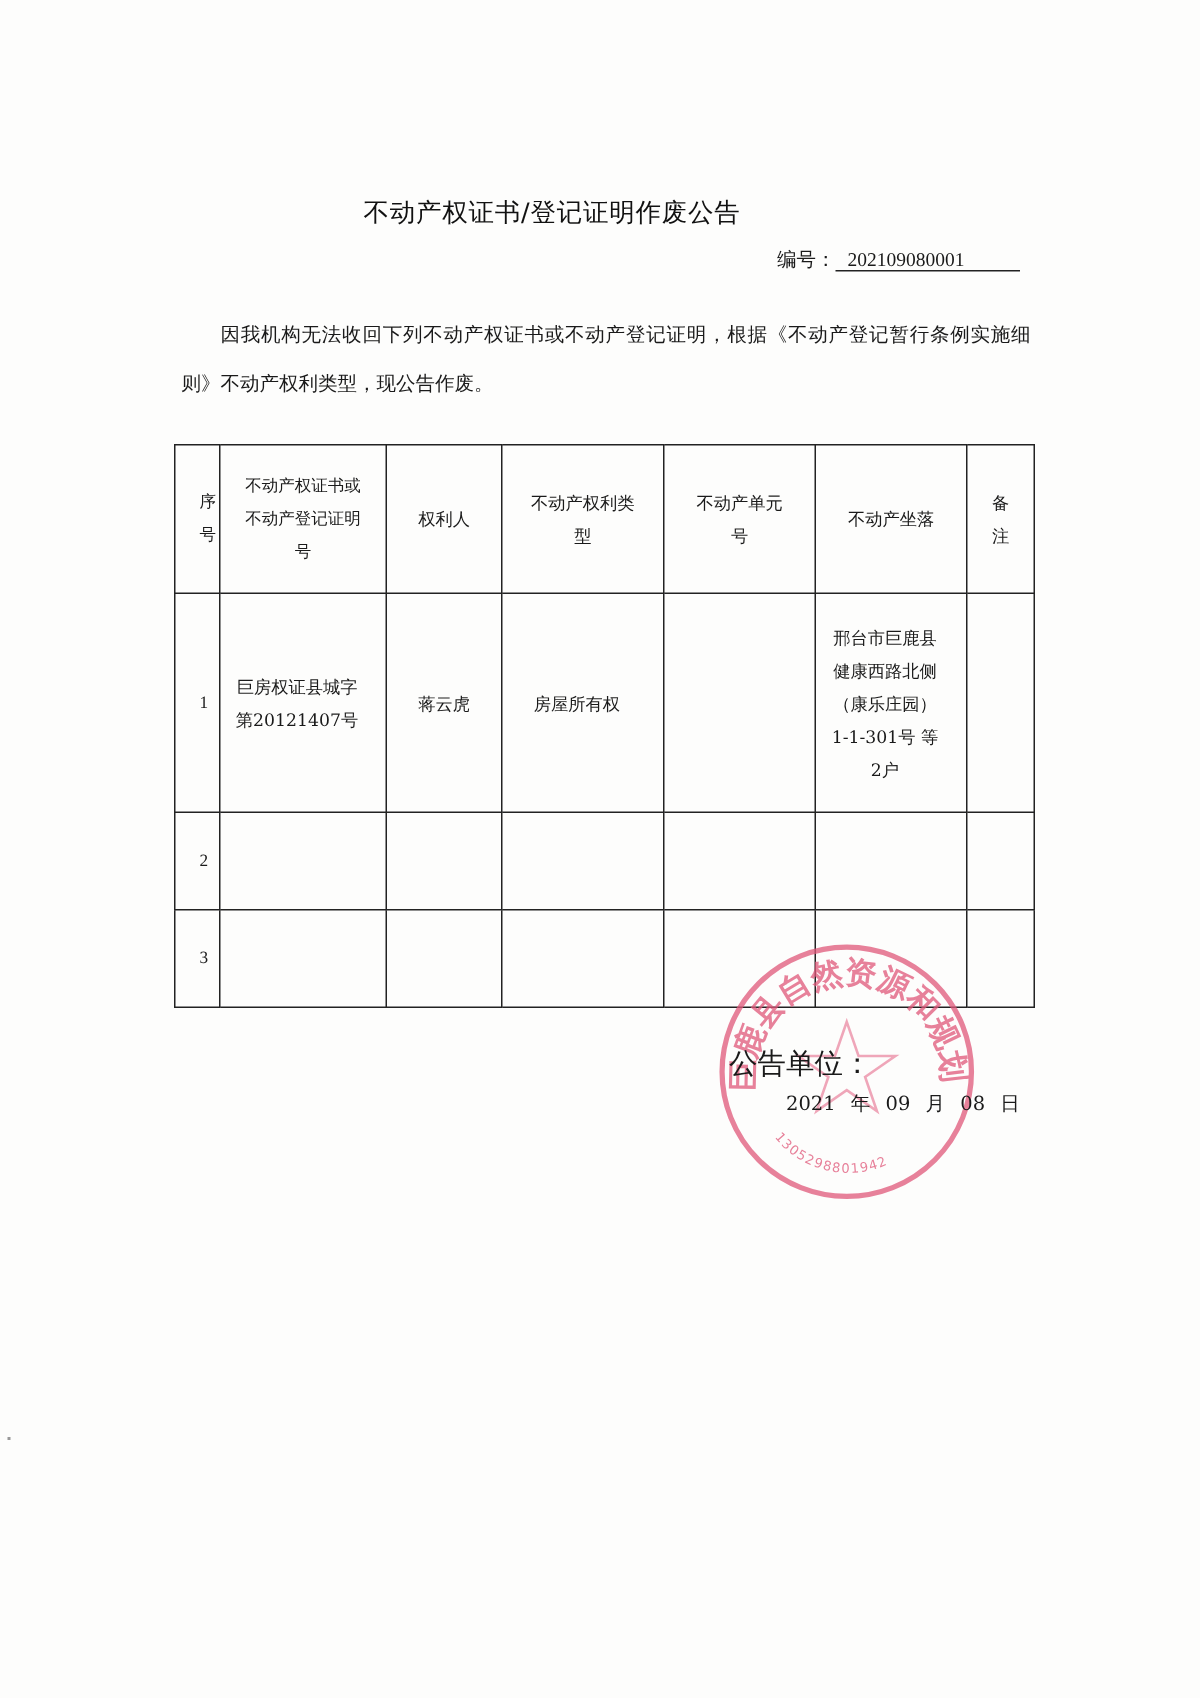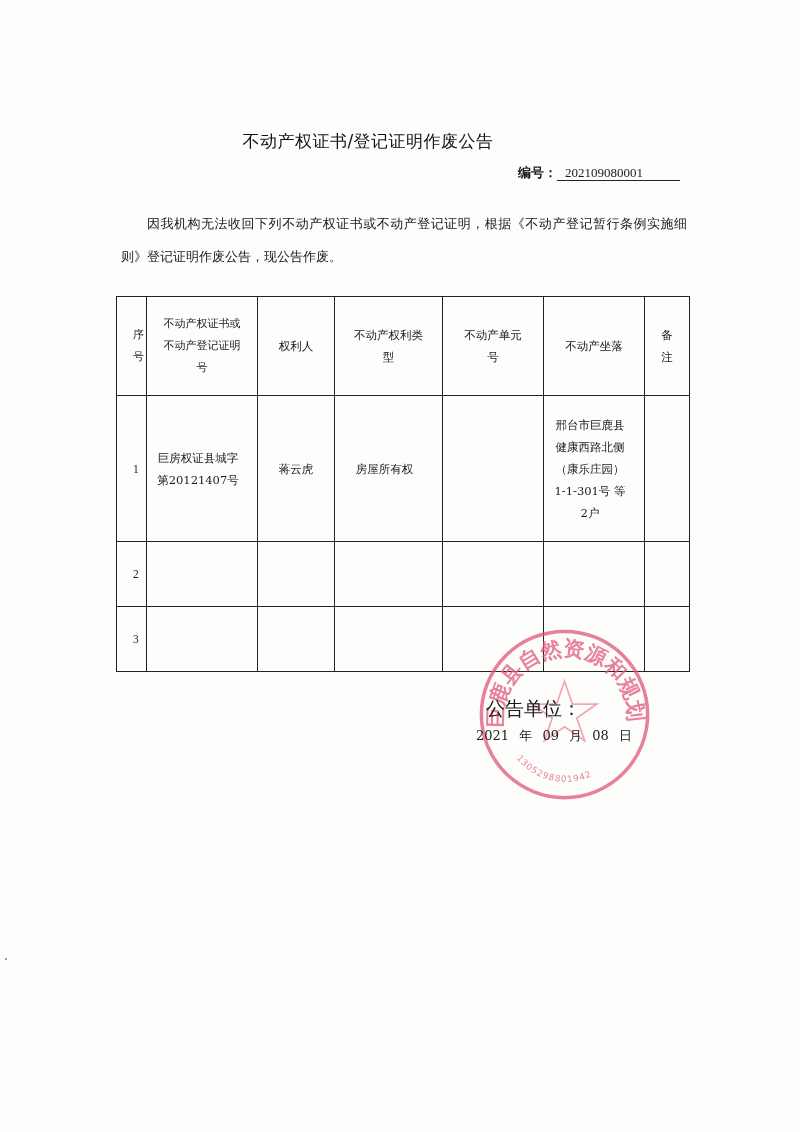--- a/index.html
+++ b/index.html
@@ -11,21 +11,21 @@
   }
   .title {
     position: absolute; top: 130px; left: 0; width: 736px; text-align: center;
     font-family: "DejaVu Sans", "Liberation Sans", sans-serif;
     font-size: 17px; letter-spacing: 0.5px; color: #111;
   }
   .docno {
     position: absolute; top: 164px; left: 518px;
     font-size: 13px; white-space: nowrap;
   }
-  .docno .lbl { font-family: "DejaVu Sans", sans-serif; font-weight: bold; font-size: 13px; }
+  .docno .lbl { font-family: "DejaVu Sans", sans-serif; font-weight: normal; font-size: 13px; }
   .docno .val {
     display: inline-block; width: 115px; border-bottom: 1px solid #222;
     padding-left: 8px; font-family: "Liberation Serif", serif; font-size: 13px; line-height: 14px;
   }
   .para {
     position: absolute; left: 121px; width: 566px;
     font-size: 13px; line-height: 33px; text-align: justify;
   }
   .para1 { top: 207px; text-indent: 26px; }
   table.grid {
@@ -50,35 +50,35 @@
   .rtype { font-size: 12.5px; text-align: right; padding-left: 8px !important; }
   .stamp {
     position: absolute; left: 477px; top: 627px; width: 175px; height: 175px;
     pointer-events: none; opacity: 0.75;
   }
   .issuer {
     position: absolute; left: 486px; top: 696px; font-size: 19px;
     font-family: "DejaVu Sans", sans-serif;
   }
   .date {
-    position: absolute; left: 476px; top: 727px; font-size: 13px; white-space: nowrap;
+    position: absolute; left: 524px; top: 727px; font-size: 13px; white-space: nowrap;
   }
   .date span { margin-right: 6px; }
   .speck { position: absolute; left: 5px; top: 958px; width: 2px; height: 2px; background: #999; }
 </style>
 </head>
 <body>
 
 <div class="title">不动产权证书/登记证明作废公告</div>
 
 <div class="docno">
   <span class="lbl">编号：</span><span class="val">202109080001</span>
 </div>
 
-<div class="para para1">因我机构无法收回下列不动产权证书或不动产登记证明，根据《不动产登记暂行条例实施细则》登记证明作废公告，现公告作废。</div>
+<div class="para para1">因我机构无法收回下列不动产权证书或不动产登记证明，根据《不动产登记暂行条例实施细则》不动产权利类型，现公告作废。</div>
 
 <table class="grid">
   <colgroup>
     <col style="width:30px">
       <col style="width:111px">
       <col style="width:77px">
       <col style="width:108px">
       <col style="width:101px">
       <col style="width:101px">
       <col style="width:45px">

